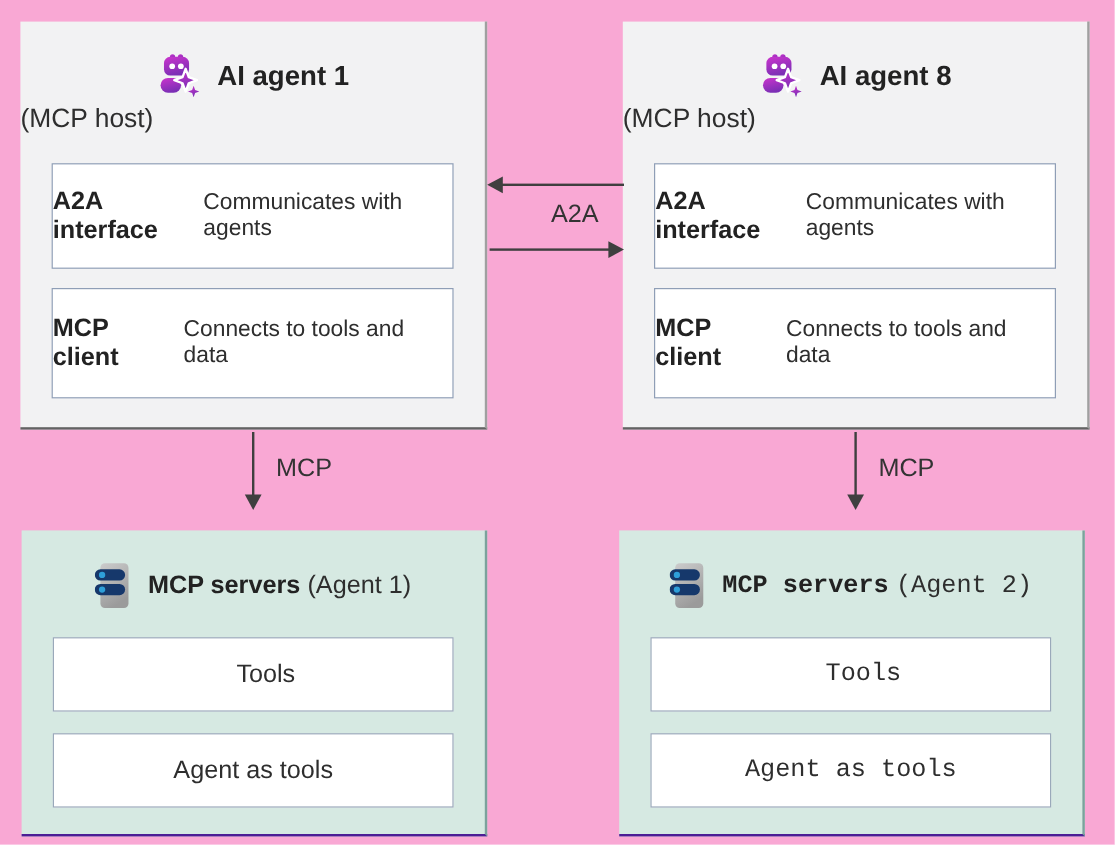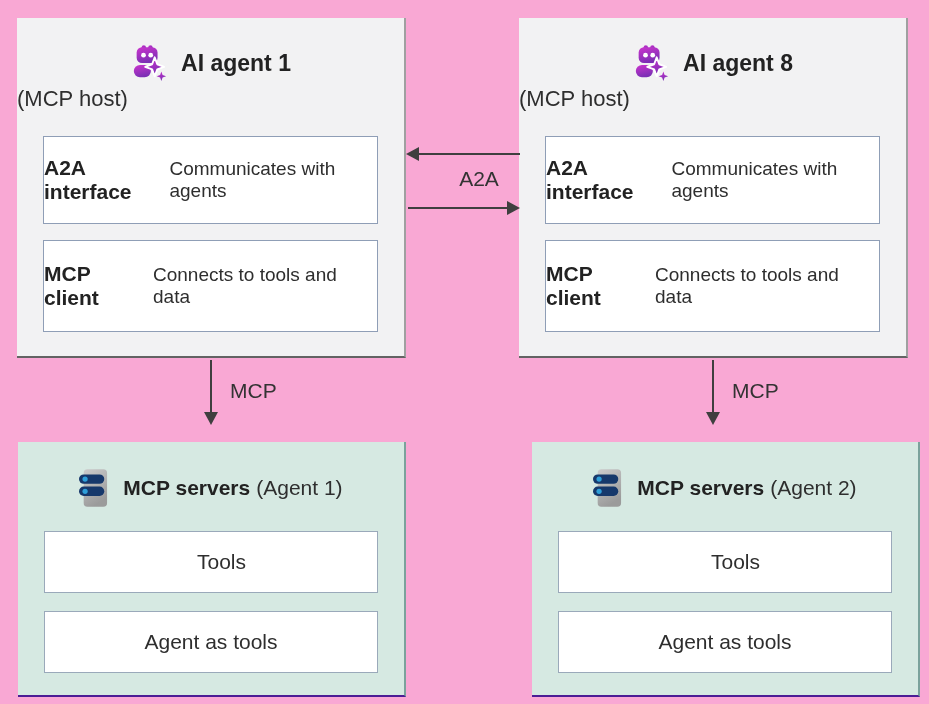--- a/index.html
+++ b/index.html
@@ -69,21 +69,21 @@
     position: absolute;
     top: 426px;
     width: 388px;
     height: 255px;
     background: #d6e9e2;
     border-right: 2px solid #7ba29c;
     border-bottom: 2px solid #4c1d95;
     margin-top: 16px;
   }
   .server-card.left  { left: 18px; }
-  .server-card.right { left: 532px; }
+  .server-card.right { left: 516px; font-family: Liberation Mono, monospace; }
 
   .server-header {
     display: flex;
     align-items: center;
     justify-content: center;
     gap: 15px;
     margin-top: 25px;
     height: 42px;
   }
   .server-title { font-size: 21px; font-weight: bold; color: #222222; }

